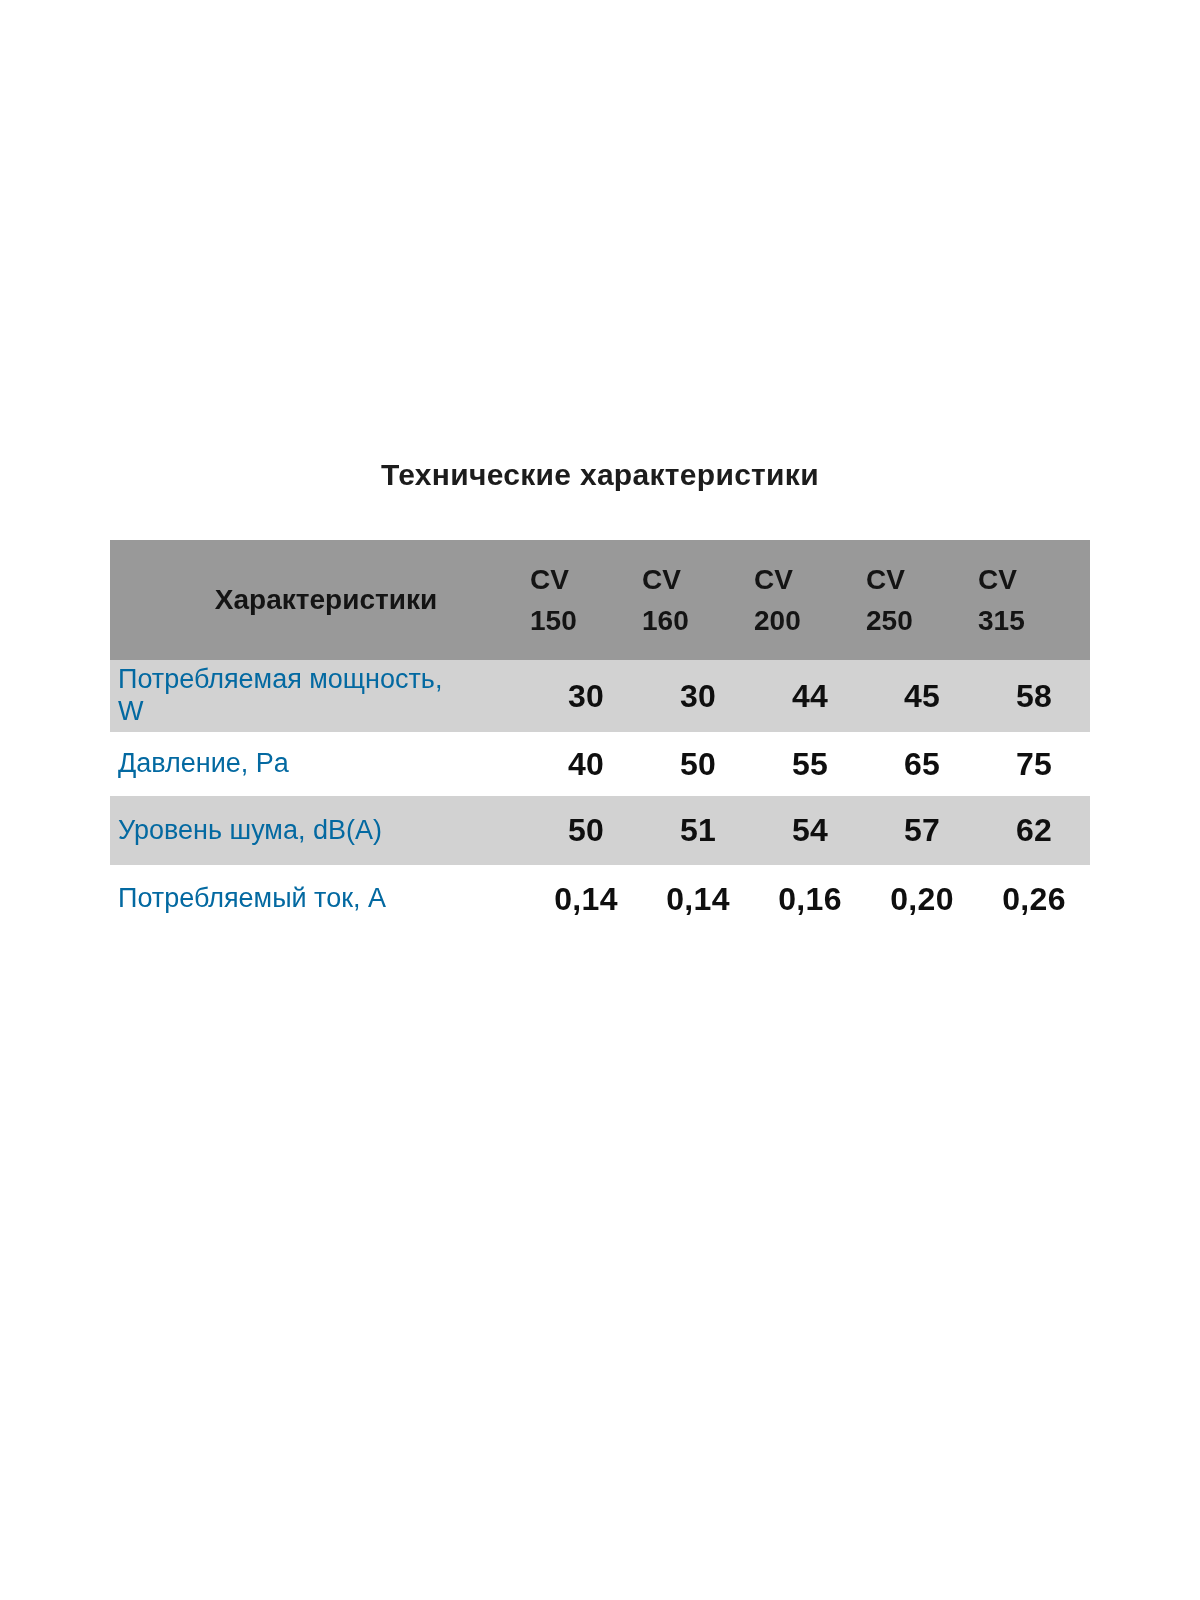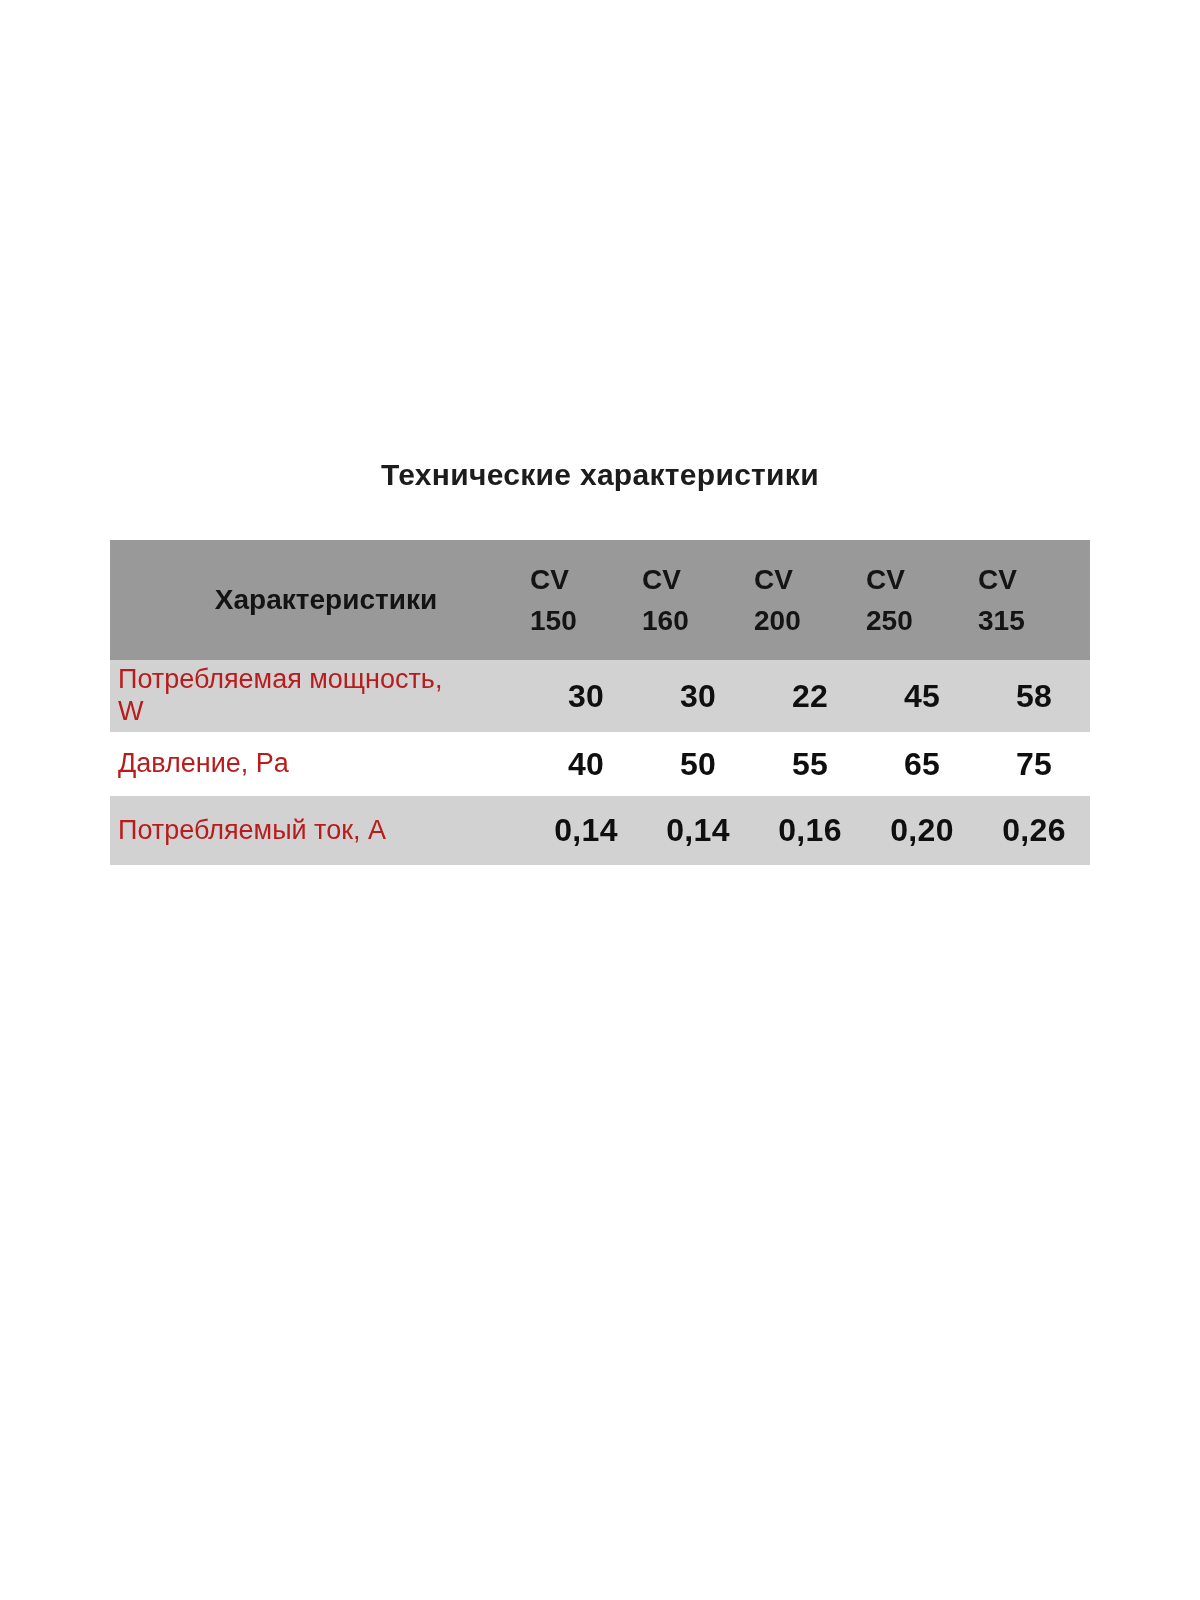--- a/index.html
+++ b/index.html
@@ -65,21 +65,21 @@
   tbody tr:nth-child(4) { height: 68px; }
   tbody tr:nth-child(5) { height: 70px; }
 
   td {
     vertical-align: middle;
     padding: 0;
   }
   td.row-label {
     font-size: 27px;
     font-weight: 400;
-    color: #b91c1c;
+    color: #0369a1;
     text-align: left;
     padding-left: 8px;
     white-space: pre-line;
     line-height: 1.18;
     margin-left: 8px;
   }
   td.cell-value {
     font-size: 32px;
     font-weight: 700;
     color: #0f0f0f;
@@ -117,31 +117,39 @@
         <th>CV
 315</th>
       </tr>
     </thead>
     <tbody>
       <tr>
         <td class="row-label">Потребляемая мощность,
 W</td>
         <td class="cell-value">30</td>
         <td class="cell-value">30</td>
-        <td class="cell-value">22</td>
+        <td class="cell-value">44</td>
         <td class="cell-value">45</td>
         <td class="cell-value">58</td>
       </tr>
       <tr>
         <td class="row-label">Давление, Pa</td>
         <td class="cell-value">40</td>
         <td class="cell-value">50</td>
         <td class="cell-value">55</td>
         <td class="cell-value">65</td>
         <td class="cell-value">75</td>
+      </tr>
+      <tr>
+        <td class="row-label">Уровень шума, dB(A)</td>
+        <td class="cell-value">50</td>
+        <td class="cell-value">51</td>
+        <td class="cell-value">54</td>
+        <td class="cell-value">57</td>
+        <td class="cell-value">62</td>
       </tr>
       <tr>
         <td class="row-label">Потребляемый ток, A</td>
         <td class="cell-value">0,14</td>
         <td class="cell-value">0,14</td>
         <td class="cell-value">0,16</td>
         <td class="cell-value">0,20</td>
         <td class="cell-value">0,26</td>
       </tr>
     </tbody>

